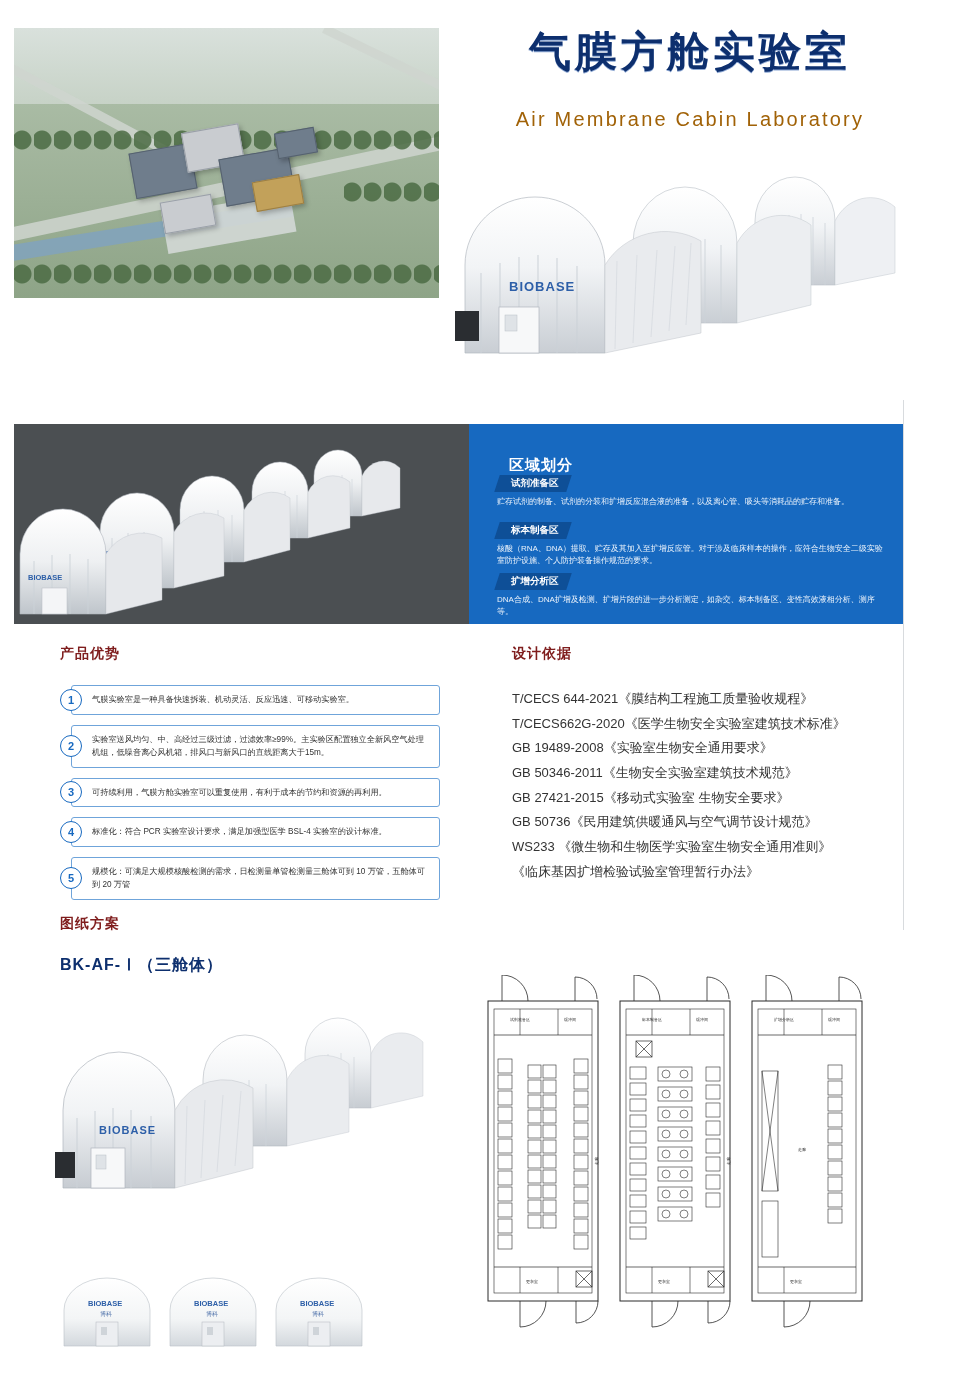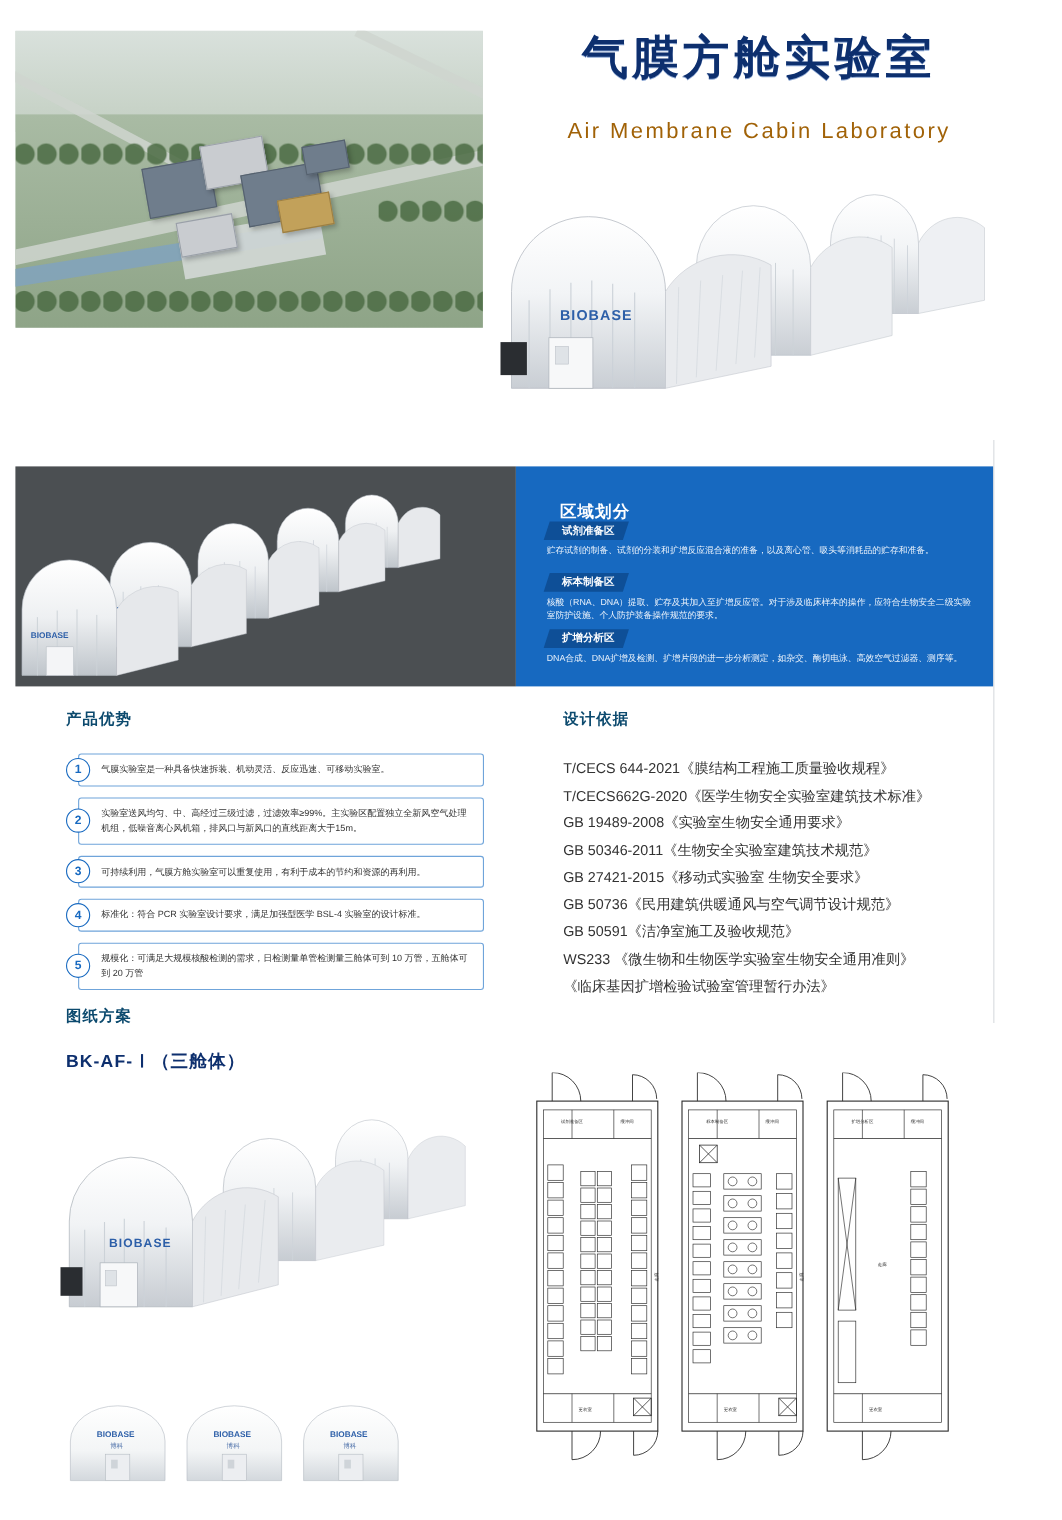--- a/index.html
+++ b/index.html
@@ -116,21 +116,21 @@
   .zone-item .tag span { display:inline-block; transform: skewX(18deg); }
   .zone-item .body {
     font-size:8px; line-height:1.55; color:#eaf2fb; margin-top:4px;
   }
   .z1 { top:48px; }
   .z2 { top:95px; }
   .z3 { top:146px; }
 
   
   .sec-title {
-    font-size:14px; color:#0c4a6e; font-weight:bold; letter-spacing:1px;
+    font-size:14px; color:#7f1d1d; font-weight:bold; letter-spacing:1px;
   }
   .adv { position:absolute; left:60px; top:645px; width:380px; }
   .adv-list { margin-top:22px; }
   .adv-row {
     position:relative;
     display:flex; align-items:center;
     margin-bottom:10px;
   }
   .adv-num {
     flex:0 0 auto;
@@ -364,21 +364,21 @@
       <div class="body">贮存试剂的制备、试剂的分装和扩增反应混合液的准备，以及离心管、吸头等消耗品的贮存和准备。</div>
     </div>
 
     <div class="zone-item z2">
       <div class="tag"><span>标本制备区</span></div>
       <div class="body">核酸（RNA、DNA）提取、贮存及其加入至扩增反应管。对于涉及临床样本的操作，应符合生物安全二级实验室防护设施、个人防护装备操作规范的要求。</div>
     </div>
 
     <div class="zone-item z3">
       <div class="tag"><span>扩增分析区</span></div>
-      <div class="body">DNA合成、DNA扩增及检测、扩增片段的进一步分析测定，如杂交、酶切电泳、高效空气过滤器、测序等。</div>
+      <div class="body">DNA合成、DNA扩增及检测、扩增片段的进一步分析测定，如杂交、标本制备区、变性高效液相分析、测序等。</div>
     </div>
   </div>
 </div>
 
 <div class="divider"></div>
 
 <div class="adv">
   <div class="sec-title">产品优势</div>
   <div class="adv-list">
     <div class="adv-row">
@@ -406,21 +406,20 @@
 
 <div class="basis">
   <div class="sec-title">设计依据</div>
   <ul class="basis-list">
     <li>T/CECS 644-2021《膜结构工程施工质量验收规程》</li>
     <li>T/CECS662G-2020《医学生物安全实验室建筑技术标准》</li>
     <li>GB 19489-2008《实验室生物安全通用要求》</li>
     <li>GB 50346-2011《生物安全实验室建筑技术规范》</li>
     <li>GB 27421-2015《移动式实验室 生物安全要求》</li>
     <li>GB 50736《民用建筑供暖通风与空气调节设计规范》</li>
-    <li>GB 50591《洁净室施工及验收规范》</li>
     <li>WS233 《微生物和生物医学实验室生物安全通用准则》</li>
     <li>《临床基因扩增检验试验室管理暂行办法》</li>
   </ul>
 </div>
 
 <div class="sec-title draw-title">图纸方案</div>
 <div class="model-name">BK-AF-Ⅰ（三舱体）</div>
 
 <div class="render-big">
   <svg width="400" height="210" viewBox="0 0 400 210">

